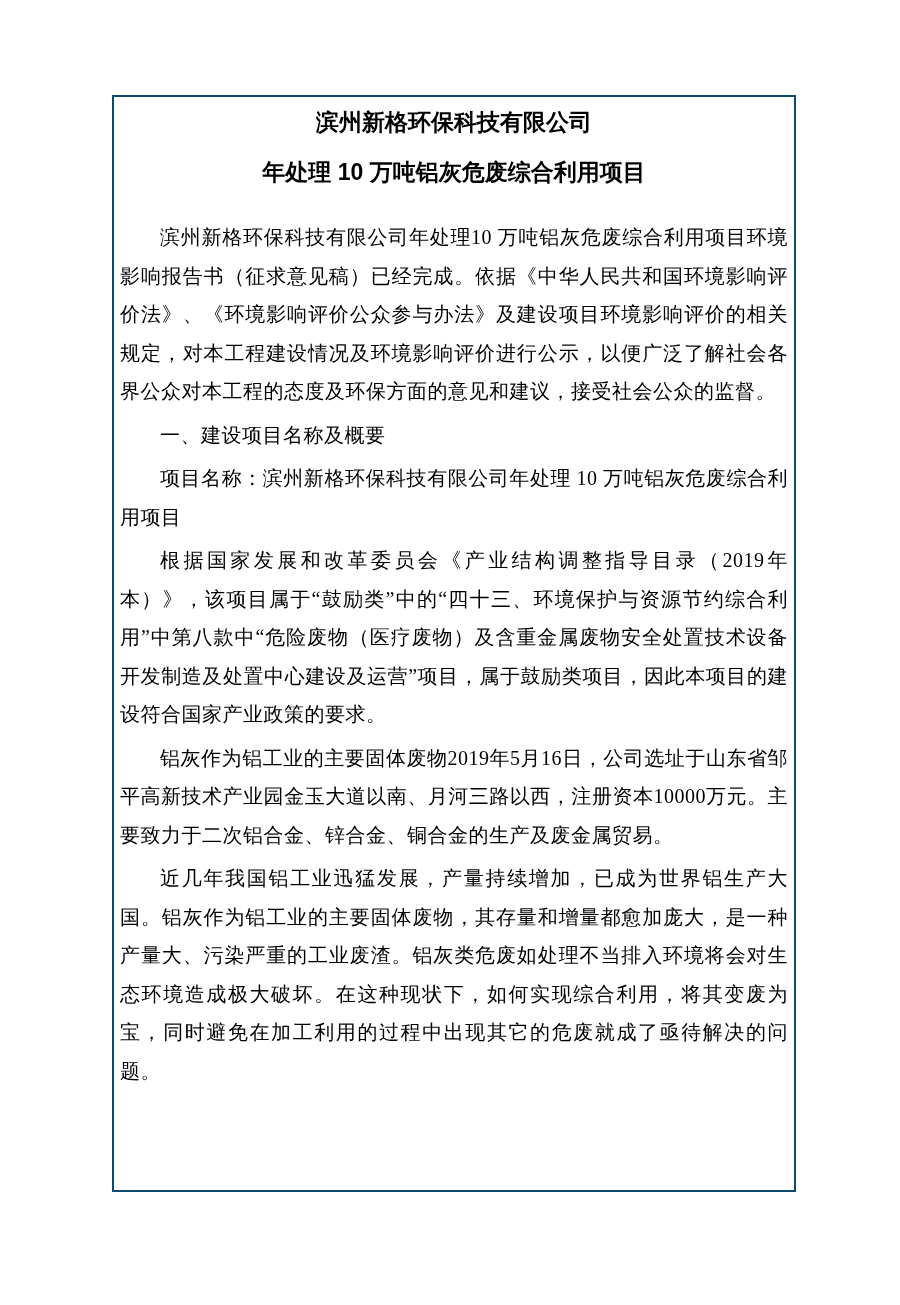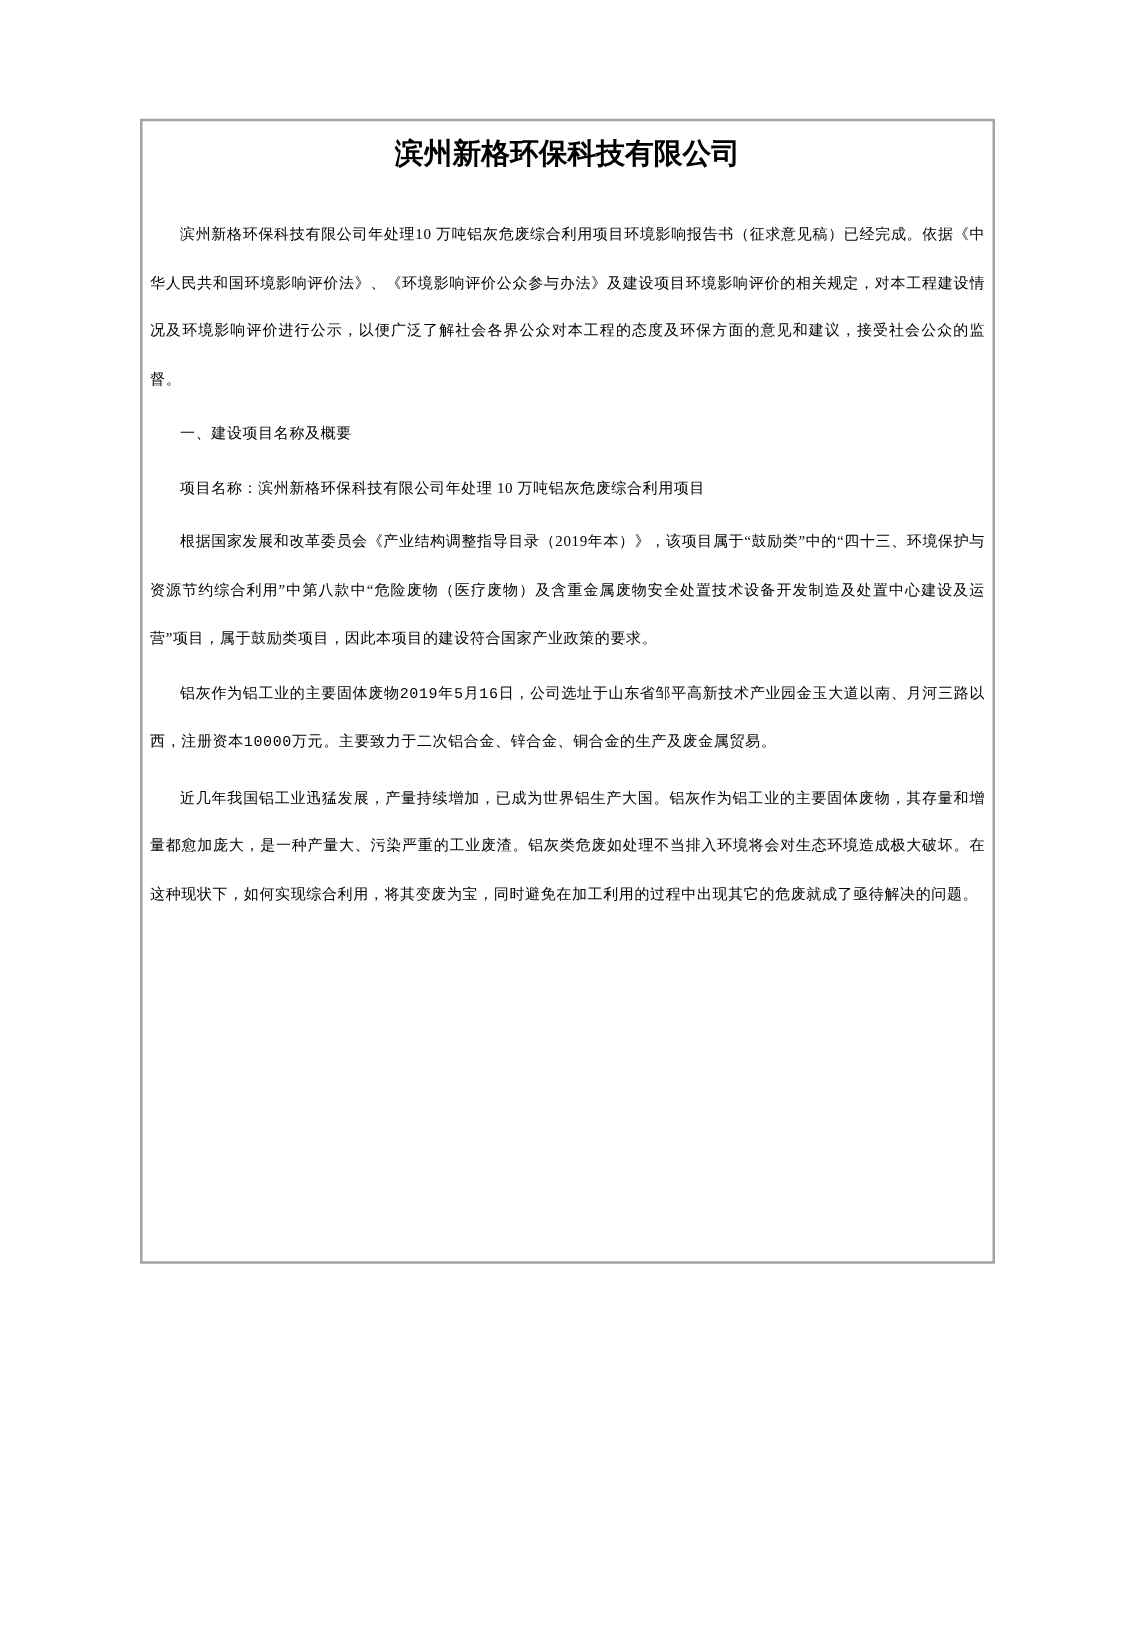--- a/index.html
+++ b/index.html
@@ -12,63 +12,64 @@
     width: 900px;
     height: 1305px;
     background: #ffffff;
     overflow: hidden;
   }
   .doc-box {
     position: absolute;
     left: 112px;
     top: 95px;
     width: 684px;
-    height: 916px;
+    height: 1097px;
     box-sizing: border-box;
-    border: 2px solid #a3a3a3;
+    border: 2px solid #0c4a6e;
     background: #ffffff;
     padding: 0 6px;
     overflow: hidden;
     color: #000000;
   }
   .title-block {
     text-align: center;
     margin-bottom: 21px;
   }
   .doc-title {
     font-family: "Liberation Sans", "DejaVu Sans", sans-serif;
     font-weight: bold;
     font-size: 23px;
     line-height: 50px;
     white-space: nowrap;
   }
   .para {
     margin: 5px 0 0 0;
     font-family: "Liberation Serif", "DejaVu Serif", serif;
-    font-size: 12px;
+    font-size: 20px;
     line-height: 38.5px;
     text-align: justify;
     text-indent: 2em;
     letter-spacing: 0.5px;
   }
   .para.heading {
     font-weight: normal;
   }
   .num {
-    font-family: Liberation Mono, monospace;
+    font-family: Liberation Serif, serif;
   }
 </style>
 </head>
 <body>
 
 <div class="page">
   <div class="doc-box">
 
     <div class="title-block">
       <div class="doc-title">滨州新格环保科技有限公司</div>
+      <div class="doc-title">年处理 10 万吨铝灰危废综合利用项目</div>
     </div>
 
     <p class="para">滨州新格环保科技有限公司年处理10 万吨铝灰危废综合利用项目环境影响报告书（征求意见稿）已经完成。依据《中华人民共和国环境影响评价法》、《环境影响评价公众参与办法》及建设项目环境影响评价的相关规定，对本工程建设情况及环境影响评价进行公示，以便广泛了解社会各界公众对本工程的态度及环保方面的意见和建议，接受社会公众的监督。</p>
 
     <p class="para heading">一、建设项目名称及概要</p>
 
     <p class="para">项目名称：滨州新格环保科技有限公司年处理 10 万吨铝灰危废综合利用项目</p>
 
 
     <p class="para">根据国家发展和改革委员会《产业结构调整指导目录（2019年本）》，该项目属于“鼓励类”中的“四十三、环境保护与资源节约综合利用”中第八款中“危险废物（医疗废物）及含重金属废物安全处置技术设备开发制造及处置中心建设及运营”项目，属于鼓励类项目，因此本项目的建设符合国家产业政策的要求。</p>

